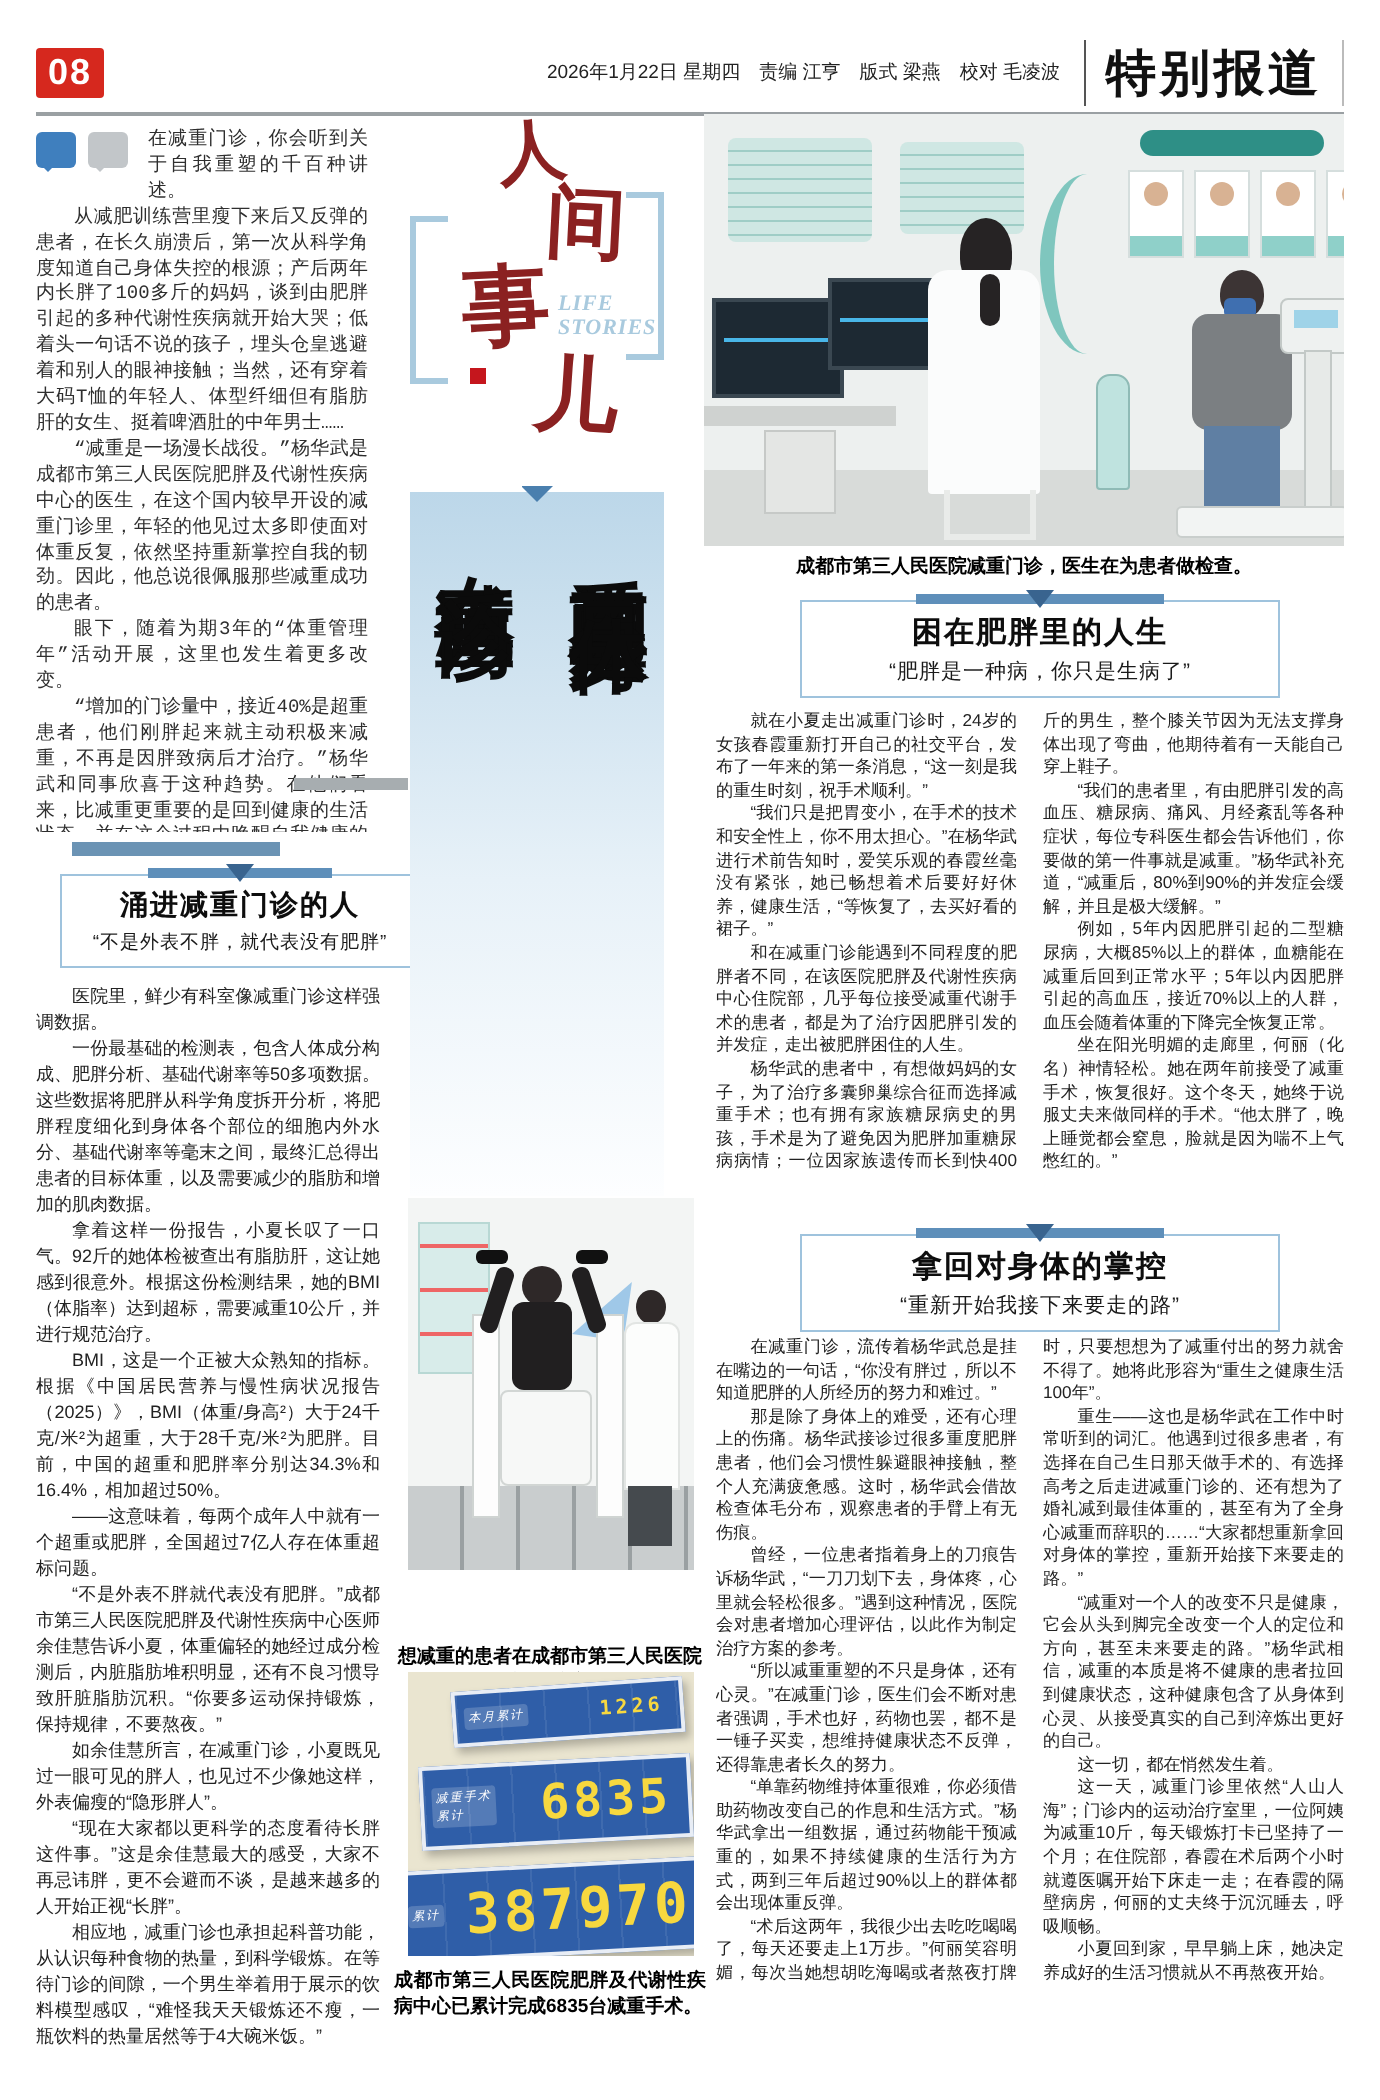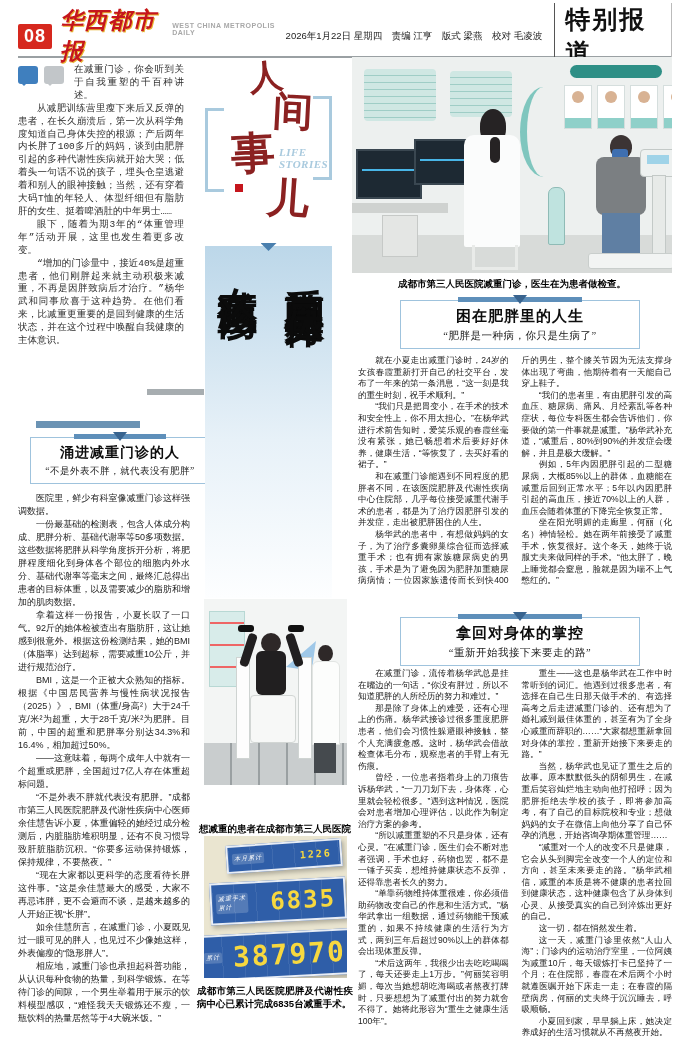--- a/index.html
+++ b/index.html
@@ -32,21 +32,21 @@
   .intro .para:first-child{text-indent:0;}
   
   .bar-blue{position:absolute;left:36px;top:421px;width:104px;height:7px;background:#6b93b4;}
   .bar-gray{position:absolute;left:147px;top:389px;width:57px;height:6px;background:#a7adb0;}
   
   .secbox{position:absolute;background:#fff;border:1px solid #9fc3dd;text-align:center;padding:6px 4px 5px;}
   .secbox .tabbar{position:absolute;top:-4px;left:24%;width:52%;height:5px;background:#5e8fba;}
   .secbox .tabnotch{position:absolute;top:-6px;left:50%;margin-left:-7px;width:14px;height:9px;background:#39648f;
                     clip-path:polygon(0 0,100% 0,50% 100%);}
   .sec-title{font-size:15px;font-weight:900;letter-spacing:1px;color:#0d0d0d;margin:0;}
-  .sec-sub{font-family:Liberation Serif, serif;font-size:10.5px;color:#1a1a1a;margin:3px 0 0;letter-spacing:.5px;}
+  .sec-sub{font-family:Liberation Sans, sans-serif;font-size:10.5px;color:#1a1a1a;margin:3px 0 0;letter-spacing:.5px;}
   
   .bodytext{font-size:9px;line-height:13px;text-align:justify;color:#222;}
   .bodytext .para{margin:0;text-indent:2em;}
   .leftbody{position:absolute;left:18px;top:492px;width:172px;height:548px;overflow:hidden;}
   .cols2{position:absolute;width:314px;overflow:hidden;column-count:2;column-gap:13px;
          font-size:8.6px;line-height:11.6px;text-align:justify;color:#222;}
   .cols2 .para{margin:0;text-indent:2em;}
   
   .logobox{position:absolute;left:205px;top:58px;width:127px;height:182px;background:#fff;}
   .bracket{position:absolute;width:16px;height:78px;border:3px solid #a9cade;}
@@ -142,36 +142,33 @@
   .pn3 .digits{font-size:28px;right:4px;}
   .cap3{left:197px;top:984px;width:156px;text-align:justify;}
 </style>
 </head>
 <body>
 
 <div class="page">
 
   <div class="masthead">
     <span class="pagenum">08</span>
-    <span class="brand">
-      <span class="brand-cn">华西都市报</span>
-      <span class="brand-en">WEST CHINA METROPOLIS DAILY</span>
-    </span>
     <span class="dateline">2026年1月22日 星期四　责编 江亨　版式 梁燕　校对 毛凌波</span>
     <span class="sectiontag">特别报道</span>
   </div>
 
   <div class="intro">
     <span class="quoteicons">
       <i class="qicon q-blue"></i>
       <i class="qicon q-gray"></i>
     </span>
     <div>
         <p class="para">在减重门诊，你会听到关于自我重塑的千百种讲述。</p>
         <p class="para">从减肥训练营里瘦下来后又反弹的患者，在长久崩溃后，第一次从科学角度知道自己身体失控的根源；产后两年内长胖了100多斤的妈妈，谈到由肥胖引起的多种代谢性疾病就开始大哭；低着头一句话不说的孩子，埋头仓皇逃避着和别人的眼神接触；当然，还有穿着大码T恤的年轻人、体型纤细但有脂肪肝的女生、挺着啤酒肚的中年男士……</p>
+        <p class="para">“减重是一场漫长战役。”杨华武是成都市第三人民医院肥胖及代谢性疾病中心的医生，在这个国内较早开设的减重门诊里，年轻的他见过太多即使面对体重反复，依然坚持重新掌控自我的韧劲。因此，他总说很佩服那些减重成功的患者。</p>
         <p class="para">眼下，随着为期3年的“体重管理年”活动开展，这里也发生着更多改变。</p>
         <p class="para">“增加的门诊量中，接近40%是超重患者，他们刚胖起来就主动积极来减重，不再是因胖致病后才治疗。”杨华武和同事欣喜于这种趋势。在他们看来，比减重更重要的是回到健康的生活状态，并在这个过程中唤醒自我健康的主体意识。</p>
       </div>
   </div>
 
   <div class="bar-gray"></div>
   <div class="bar-blue"></div>
 
   <div class="secbox" style="left:30px;top:437px;width:170px;">
     <i class="tabbar"></i>
@@ -180,22 +177,22 @@
     <p class="sec-sub" style="font-size:9.5px;">“不是外表不胖，就代表没有肥胖”</p>
   </div>
 
   <div class="bodytext leftbody">
       <p class="para">医院里，鲜少有科室像减重门诊这样强调数据。</p>
       <p class="para">一份最基础的检测表，包含人体成分构成、肥胖分析、基础代谢率等50多项数据。这些数据将肥胖从科学角度拆开分析，将肥胖程度细化到身体各个部位的细胞内外水分、基础代谢率等毫末之间，最终汇总得出患者的目标体重，以及需要减少的脂肪和增加的肌肉数据。</p>
       <p class="para">拿着这样一份报告，小夏长叹了一口气。92斤的她体检被查出有脂肪肝，这让她感到很意外。根据这份检测结果，她的BMI（体脂率）达到超标，需要减重10公斤，并进行规范治疗。</p>
       <p class="para">BMI，这是一个正被大众熟知的指标。根据《中国居民营养与慢性病状况报告（2025）》，BMI（体重/身高²）大于24千克/米²为超重，大于28千克/米²为肥胖。目前，中国的超重和肥胖率分别达34.3%和16.4%，相加超过50%。</p>
       <p class="para">——这意味着，每两个成年人中就有一个超重或肥胖，全国超过7亿人存在体重超标问题。</p>
       <p class="para">“不是外表不胖就代表没有肥胖。”成都市第三人民医院肥胖及代谢性疾病中心医师余佳慧告诉小夏，体重偏轻的她经过成分检测后，内脏脂肪堆积明显，还有不良习惯导致肝脏脂肪沉积。“你要多运动保持锻炼，保持规律，不要熬夜。”</p>
+      <p class="para">如余佳慧所言，在减重门诊，小夏既见过一眼可见的胖人，也见过不少像她这样，外表偏瘦的“隐形胖人”。</p>
       <p class="para">“现在大家都以更科学的态度看待长胖这件事。”这是余佳慧最大的感受，大家不再忌讳胖，更不会避而不谈，是越来越多的人开始正视“长胖”。</p>
-      <p class="para">如余佳慧所言，在减重门诊，小夏既见过一眼可见的胖人，也见过不少像她这样，外表偏瘦的“隐形胖人”。</p>
       <p class="para">相应地，减重门诊也承担起科普功能，从认识每种食物的热量，到科学锻炼。在等待门诊的间隙，一个男生举着用于展示的饮料模型感叹，“难怪我天天锻炼还不瘦，一瓶饮料的热量居然等于4大碗米饭。”</p>
     </div>
 
   <div class="logobox">
     <i class="bracket br-l"></i>
     <i class="bracket br-r"></i>
     <span class="lchar lc1">人</span>
     <span class="lchar lc2">间</span>
     <span class="lchar lc3">事</span>
     <span class="lchar lc4">儿</span>
@@ -275,21 +272,20 @@
 
   <div class="cols2" style="left:358px;top:668px;height:376px;">
     <div>
         <p class="para">在减重门诊，流传着杨华武总是挂在嘴边的一句话，“你没有胖过，所以不知道肥胖的人所经历的努力和难过。”</p>
         <p class="para">那是除了身体上的难受，还有心理上的伤痛。杨华武接诊过很多重度肥胖患者，他们会习惯性躲避眼神接触，整个人充满疲惫感。这时，杨华武会借故检查体毛分布，观察患者的手臂上有无伤痕。</p>
         <p class="para">曾经，一位患者指着身上的刀痕告诉杨华武，“一刀刀划下去，身体疼，心里就会轻松很多。”遇到这种情况，医院会对患者增加心理评估，以此作为制定治疗方案的参考。</p>
         <p class="para">“所以减重重塑的不只是身体，还有心灵。”在减重门诊，医生们会不断对患者强调，手术也好，药物也罢，都不是一锤子买卖，想维持健康状态不反弹，还得靠患者长久的努力。</p>
         <p class="para">“单靠药物维持体重很难，你必须借助药物改变自己的作息和生活方式。”杨华武拿出一组数据，通过药物能干预减重的，如果不持续健康的生活行为方式，两到三年后超过90%以上的群体都会出现体重反弹。</p>
         <p class="para">“术后这两年，我很少出去吃吃喝喝了，每天还要走上1万步。”何丽笑容明媚，每次当她想胡吃海喝或者熬夜打牌时，只要想想为了减重付出的努力就舍不得了。她将此形容为“重生之健康生活100年”。</p>
         <p class="para">重生——这也是杨华武在工作中时常听到的词汇。他遇到过很多患者，有选择在自己生日那天做手术的、有选择高考之后走进减重门诊的、还有想为了婚礼减到最佳体重的，甚至有为了全身心减重而辞职的……“大家都想重新拿回对身体的掌控，重新开始接下来要走的路。”</p>
-        <p class="para">当然，杨华武也见证了重生之后的故事。原本默默低头的阴郁男生，在减重后笑容灿烂地主动向他打招呼；因为肥胖拒绝去学校的孩子，即将参加高考，有了自己的目标院校和专业；想做妈妈的女子在微信上向他分享了自己怀孕的消息，开始咨询孕期体重管理……</p>
         <p class="para">“减重对一个人的改变不只是健康，它会从头到脚完全改变一个人的定位和方向，甚至未来要走的路。”杨华武相信，减重的本质是将不健康的患者拉回到健康状态，这种健康包含了从身体到心灵、从接受真实的自己到淬炼出更好的自己。</p>
         <p class="para">这一切，都在悄然发生着。</p>
         <p class="para">这一天，减重门诊里依然“人山人海”；门诊内的运动治疗室里，一位阿姨为减重10斤，每天锻炼打卡已坚持了一个月；在住院部，春霞在术后两个小时就遵医嘱开始下床走一走；在春霞的隔壁病房，何丽的丈夫终于沉沉睡去，呼吸顺畅。</p>
         <p class="para">小夏回到家，早早躺上床，她决定养成好的生活习惯就从不再熬夜开始。</p>
       </div>
 
   </div>
 
   <div class="photo p2">
     <i class="floor"></i>

